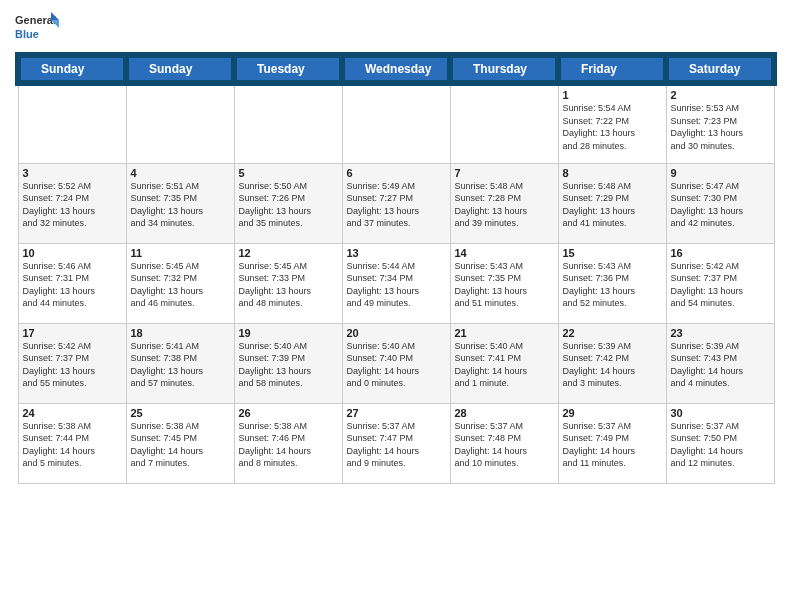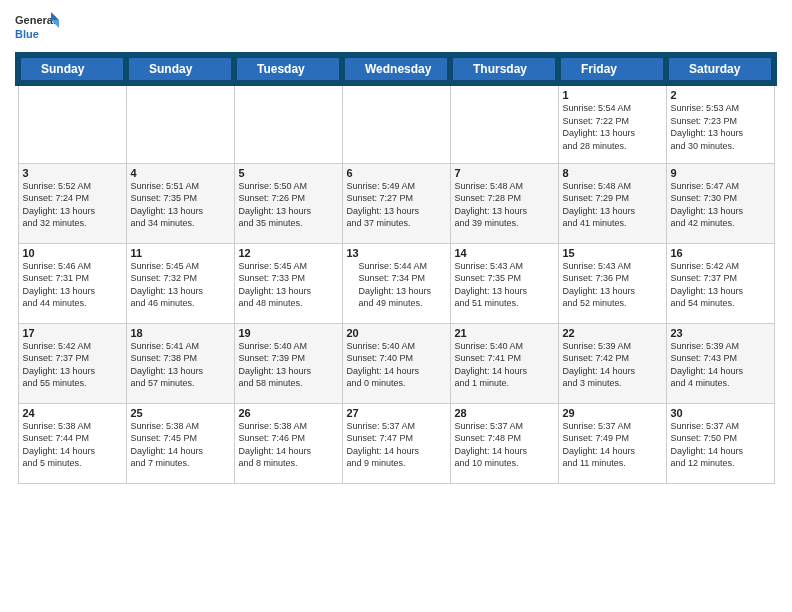--- a/index.html
+++ b/index.html
@@ -204,21 +204,21 @@
           </td>
           <td>
             <span class="day-num">12</span>
             <div class="day-info" style="white-space: pre-line;">Sunrise: 5:45 AM
 Sunset: 7:33 PM
 Daylight: 13 hours
 and 48 minutes.</div>
           </td>
           <td>
             <span class="day-num">13</span>
-            <div class="day-info" style="white-space: pre-line; margin-left: 12px;">Sunrise: 5:44 AM
+            <div class="day-info" style="white-space: pre-line;">Sunrise: 5:44 AM
 Sunset: 7:34 PM
 Daylight: 13 hours
 and 49 minutes.</div>
           </td>
           <td>
             <span class="day-num">14</span>
             <div class="day-info" style="white-space: pre-line;">Sunrise: 5:43 AM
 Sunset: 7:35 PM
 Daylight: 13 hours
 and 51 minutes.</div>

